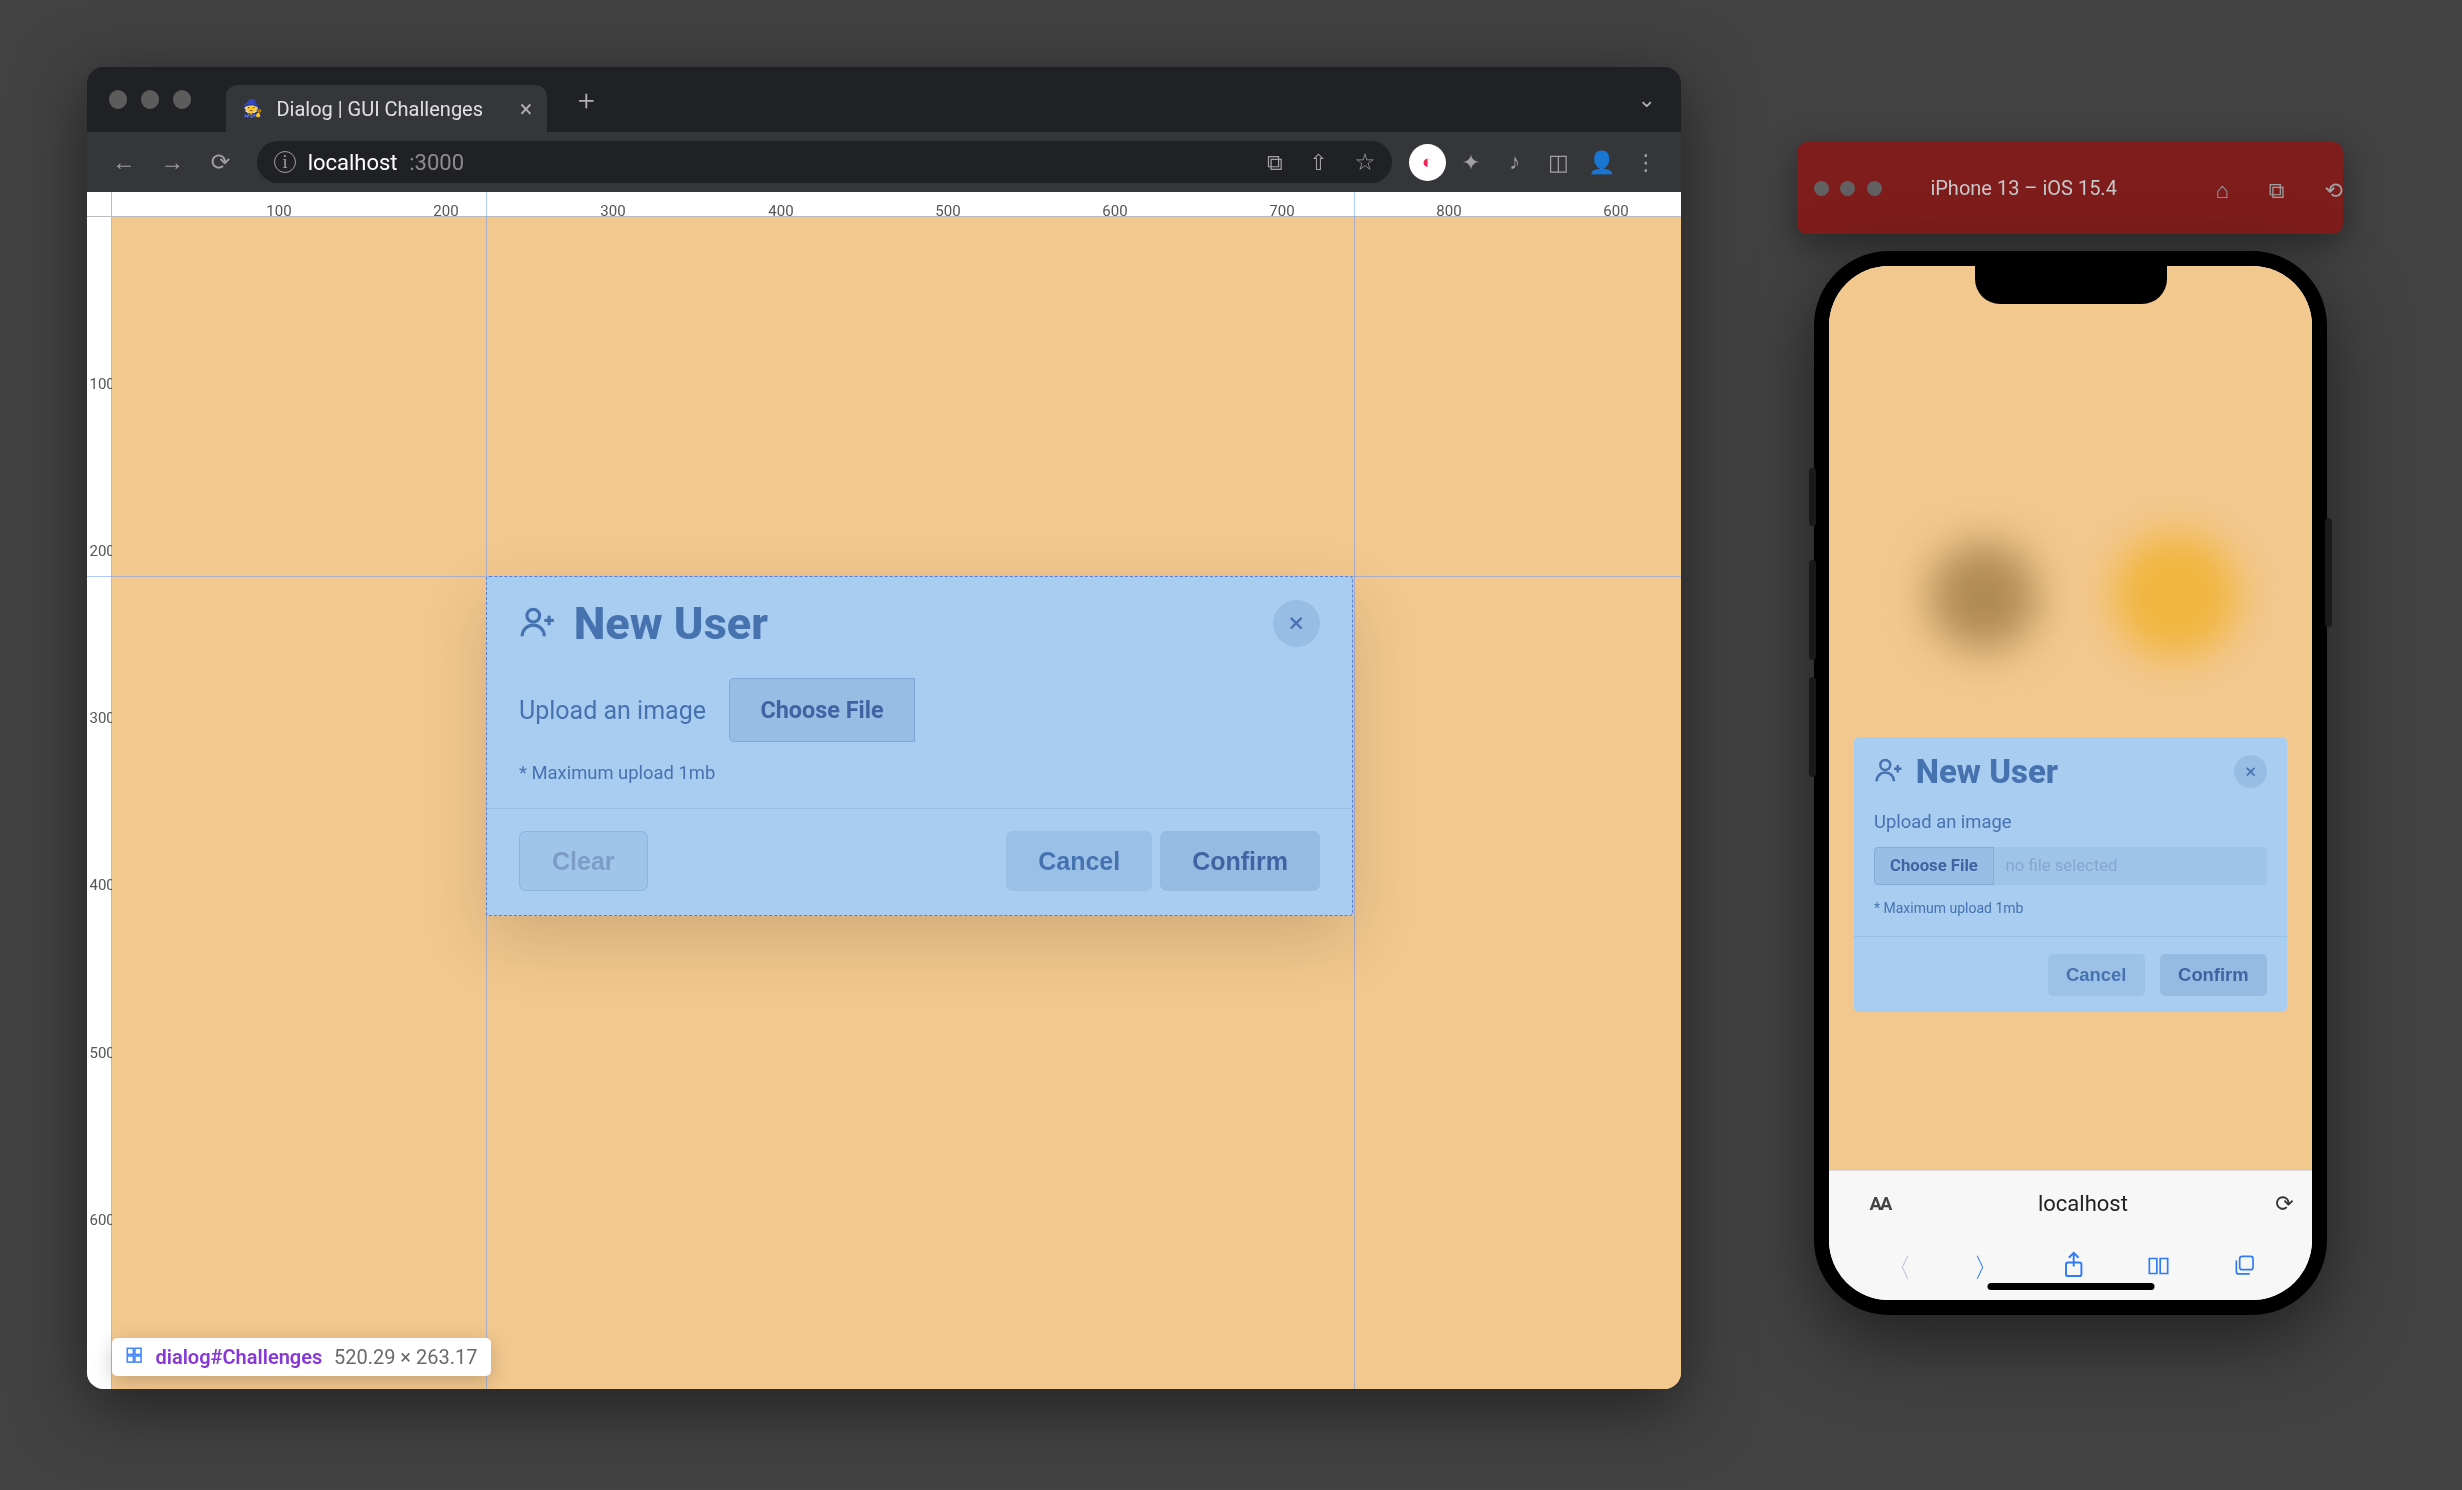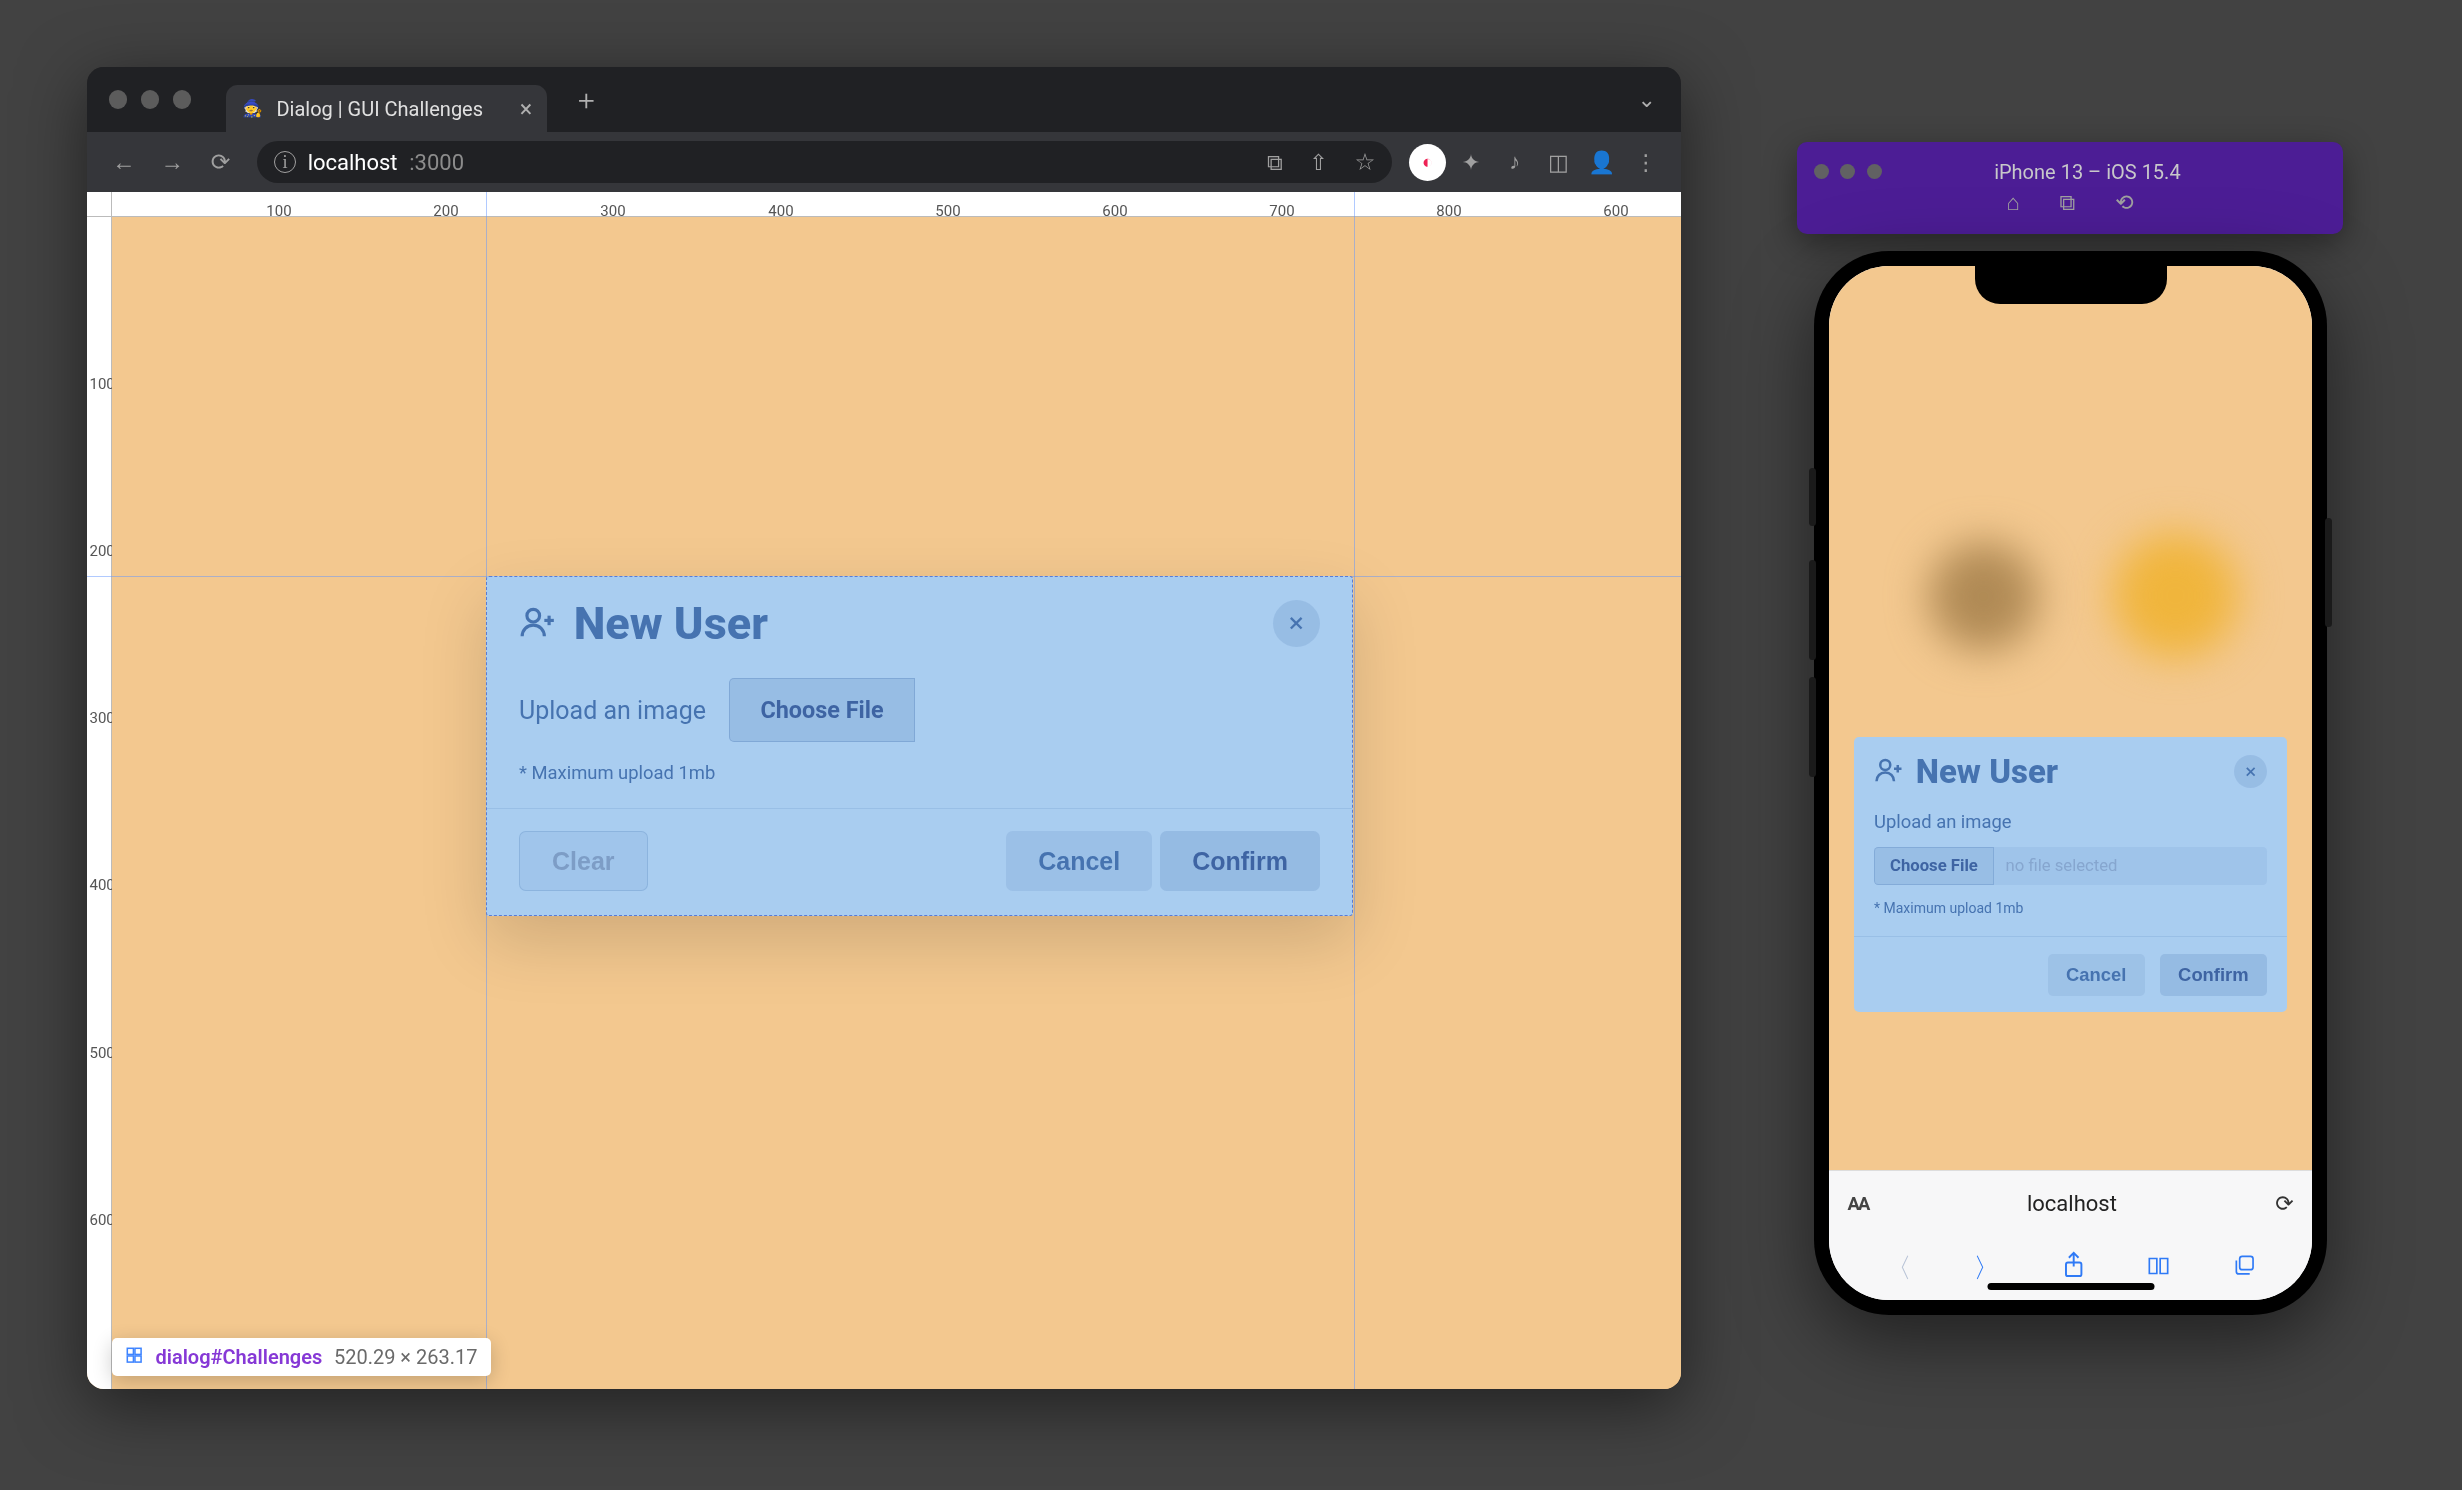--- a/index.html
+++ b/index.html
@@ -138,23 +138,23 @@
 }
 .inspect-tip .grid-ic { color:#3e84ff; }
 .inspect-tip .sel { color:#8638d6; font-weight:600; }
 .inspect-tip .dim { color:#6a6a6a; }
 
 
 .sim-titlebar {
   position:absolute;
   left:1797px; top:142px;
   width:546px; height:92px;
-  background:#4c1d95; border-radius:10px;
+  background:#7f1d1d; border-radius:10px;
   box-shadow:0 10px 33px rgba(0,0,0,0.4);
-  display:flex; flex-direction:column; align-items:center; justify-content:center;
+  display:flex; flex-direction:row; align-items:center; justify-content:center;
   color:#a0a0a0;
 }
 .sim-titlebar .row1 { display:flex; align-items:center; width:100%; }
 .sim-titlebar .sim-traffic { display:flex; gap:11.7px; padding:0 16.7px; }
 .sim-titlebar .sim-traffic span { width:15px; height:15px; border-radius:50%; background:#616163; }
 .sim-titlebar .sim-title { flex:1; text-align:center; font-size:20px; color:#c8c8ca; padding-right:67px; }
 .sim-titlebar .row2 { display:flex; gap:40px; padding-top:6.7px; font-size:22px; }
 
 .phone {
   position:absolute;
@@ -199,21 +199,21 @@
 .m-file { display:flex; margin-top:15px; }
 .m-file-btn { background:rgba(70,115,176,0.16); border:0.8px solid rgba(70,115,176,0.26); color:#3e64a3; font-weight:700; font-size:16.7px; padding:8.4px 15px; border-radius:4.2px 0 0 4.2px; }
 .m-file-status { flex:1; background:rgba(70,115,176,0.09); color:#86a6cf; font-size:16.7px; display:flex; align-items:center; padding:0 11.7px; border-radius:0 4.2px 4.2px 0;}
 .m-hint { color:#4673b0; font-size:14px; padding-top:15px; }
 .m-footer { display:flex; justify-content:flex-end; gap:15px; padding:16.7px 20px; border-top:0.8px solid rgba(70,115,176,0.15); margin-top:11.7px;}
 .m-btn { padding:10px 18.4px; border-radius:5px; font-size:18.4px; font-weight:600; border:none;}
 .m-cancel { background:rgba(70,115,176,0.12); color:#4673b0;}
 .m-confirm { background:rgba(70,115,176,0.20); color:#3e64a3;}
 
 .safari-bar { height:65px; background:#f7f7f8; border-top:0.8px solid #ddd; display:flex; align-items:center; padding:0 18.4px; gap:11.7px; }
-.aa { font-weight:700; color:#444; font-size:18.4px; letter-spacing:-1.7px;}
+.aa { font-weight:700; color:#444; font-size:18.4px; letter-spacing:-1.7px;margin-left:22px;}
 .addr { flex:1; text-align:center; font-size:22px; color:#222;}
 .reload { font-size:22px; color:#333; }
 
 .safari-tabs { height:65px; background:#f7f7f8; display:flex; align-items:center; justify-content:space-around; padding:0 25px;}
 .sf-ic { font-size:27px; color:#2f7af6; }
 .sf-ic.dim { color:#b8c3d6; }
 
 .home-ind { position:absolute; bottom:10px; left:50%; transform:translateX(-50%); width:167px; height:6.7px; background:#000; border-radius:4.2px; }
 </style>
 </head>

